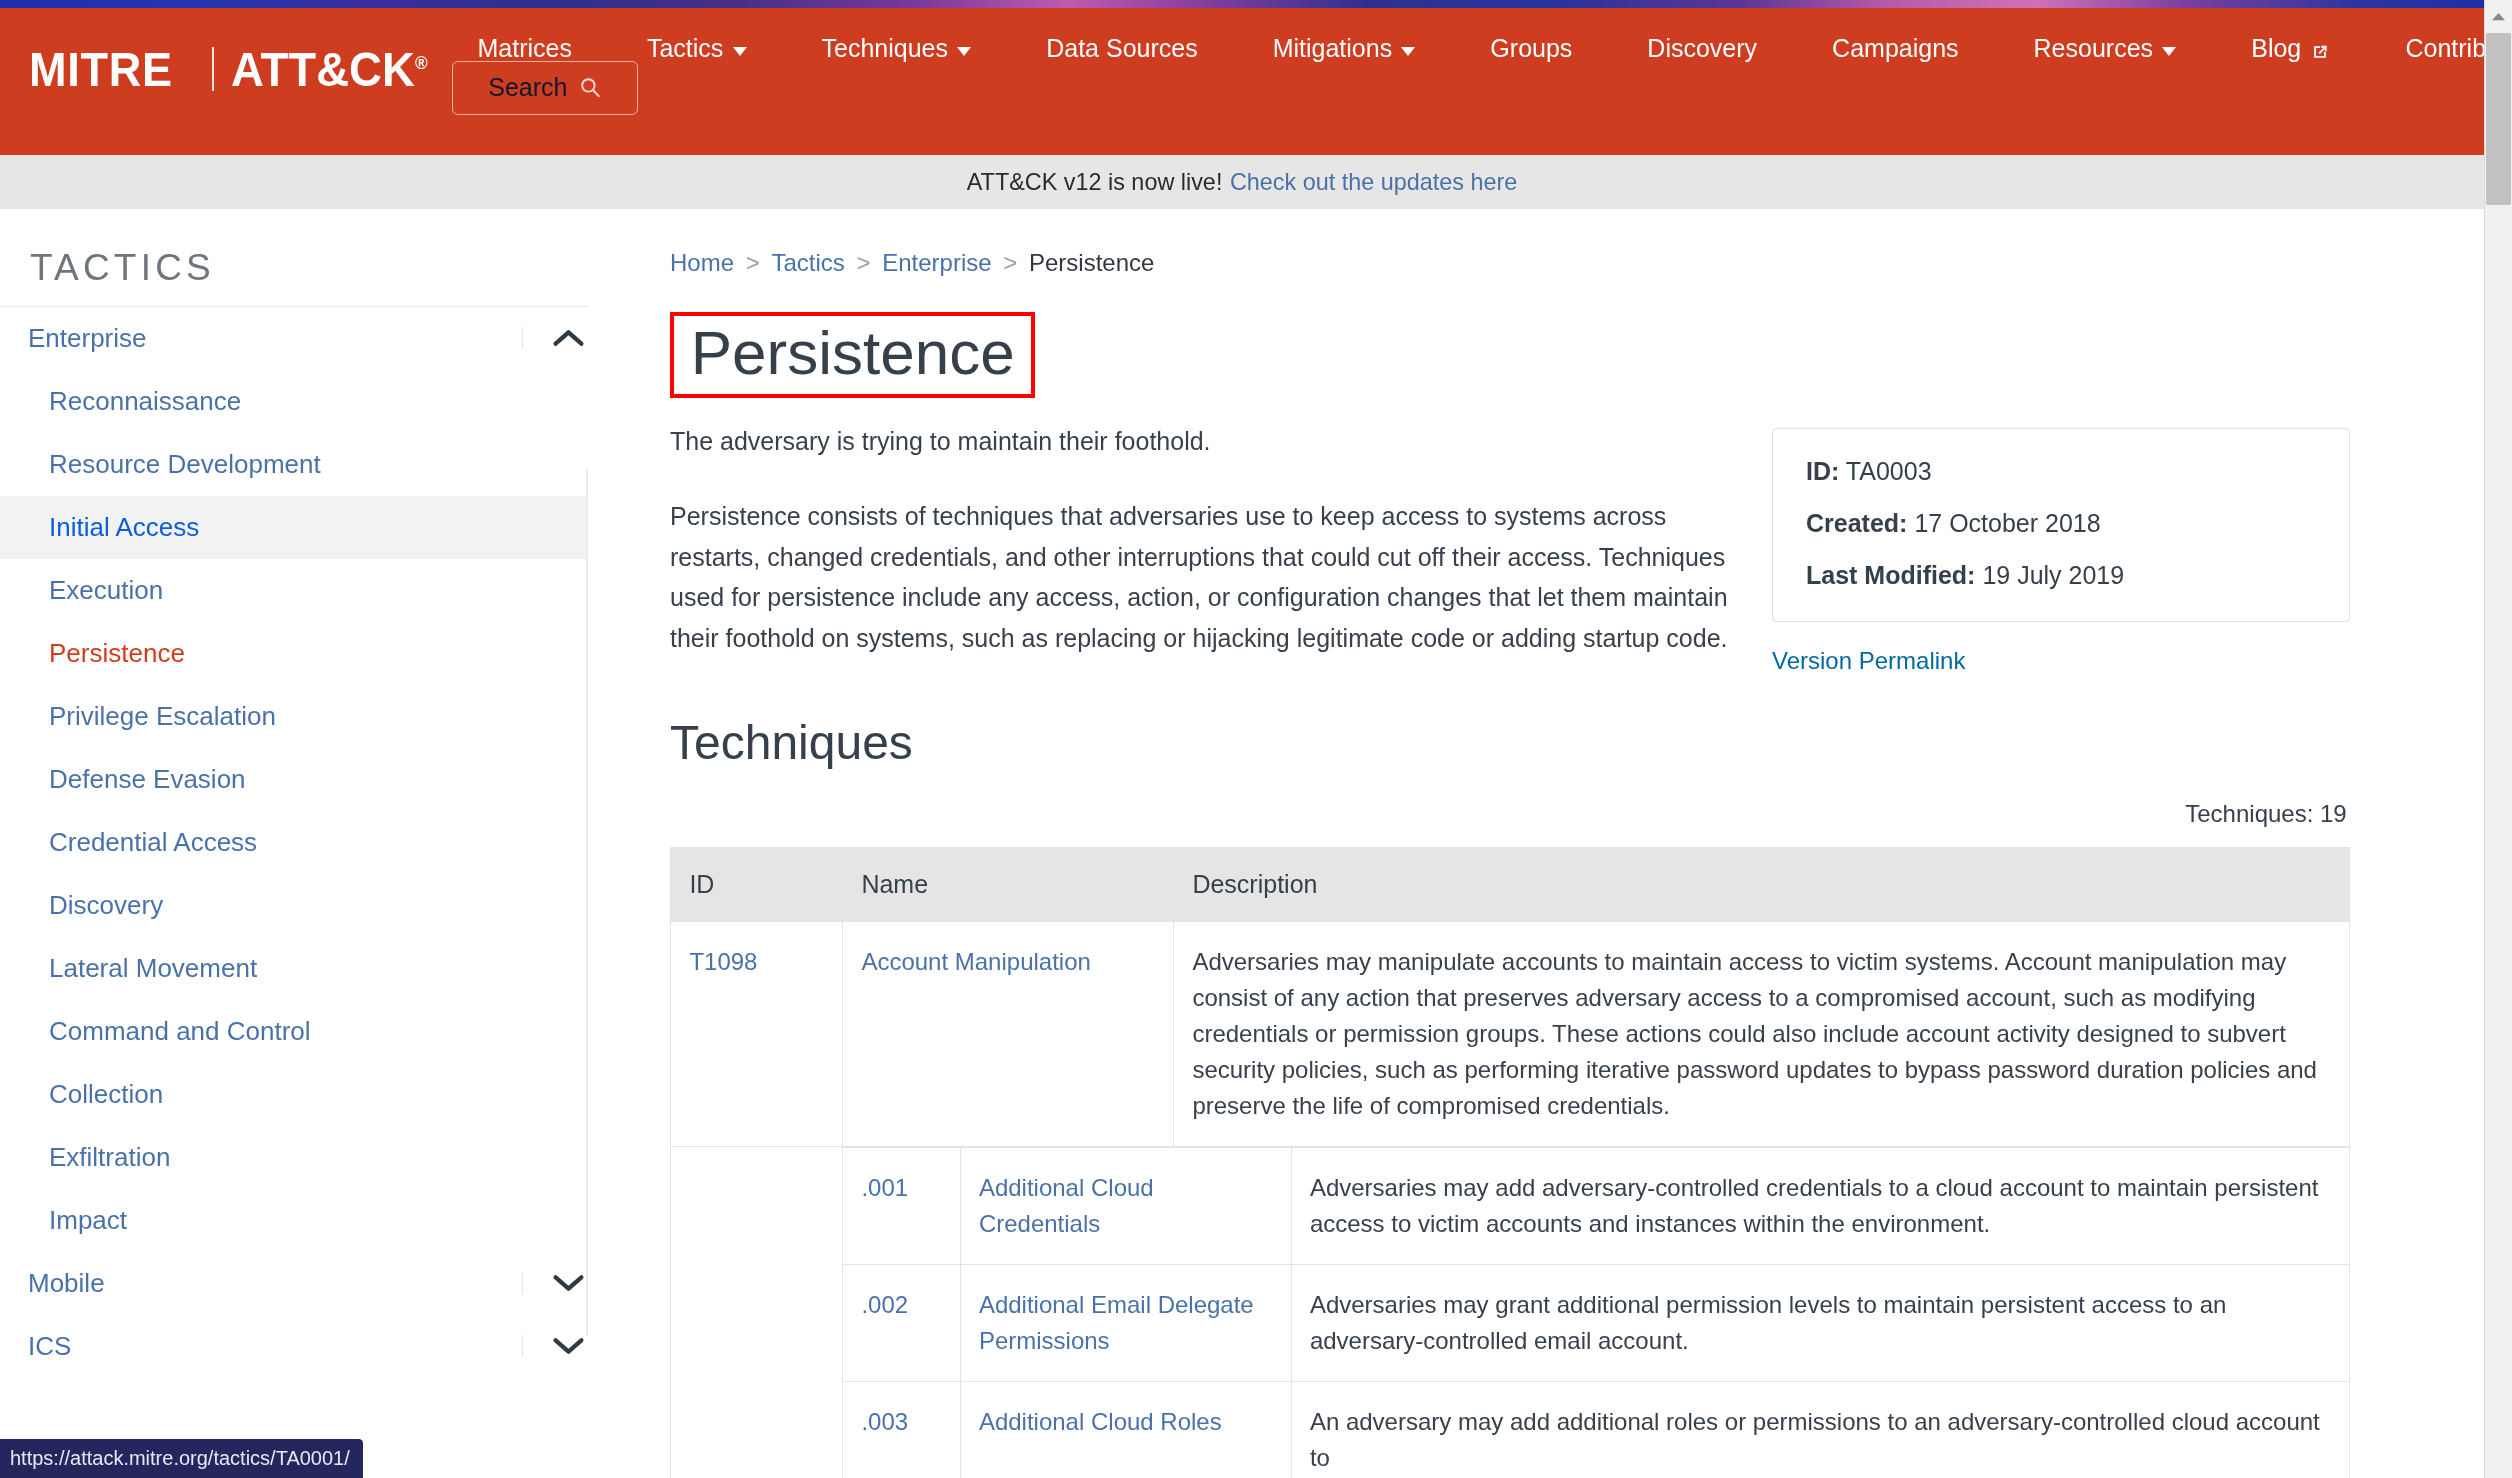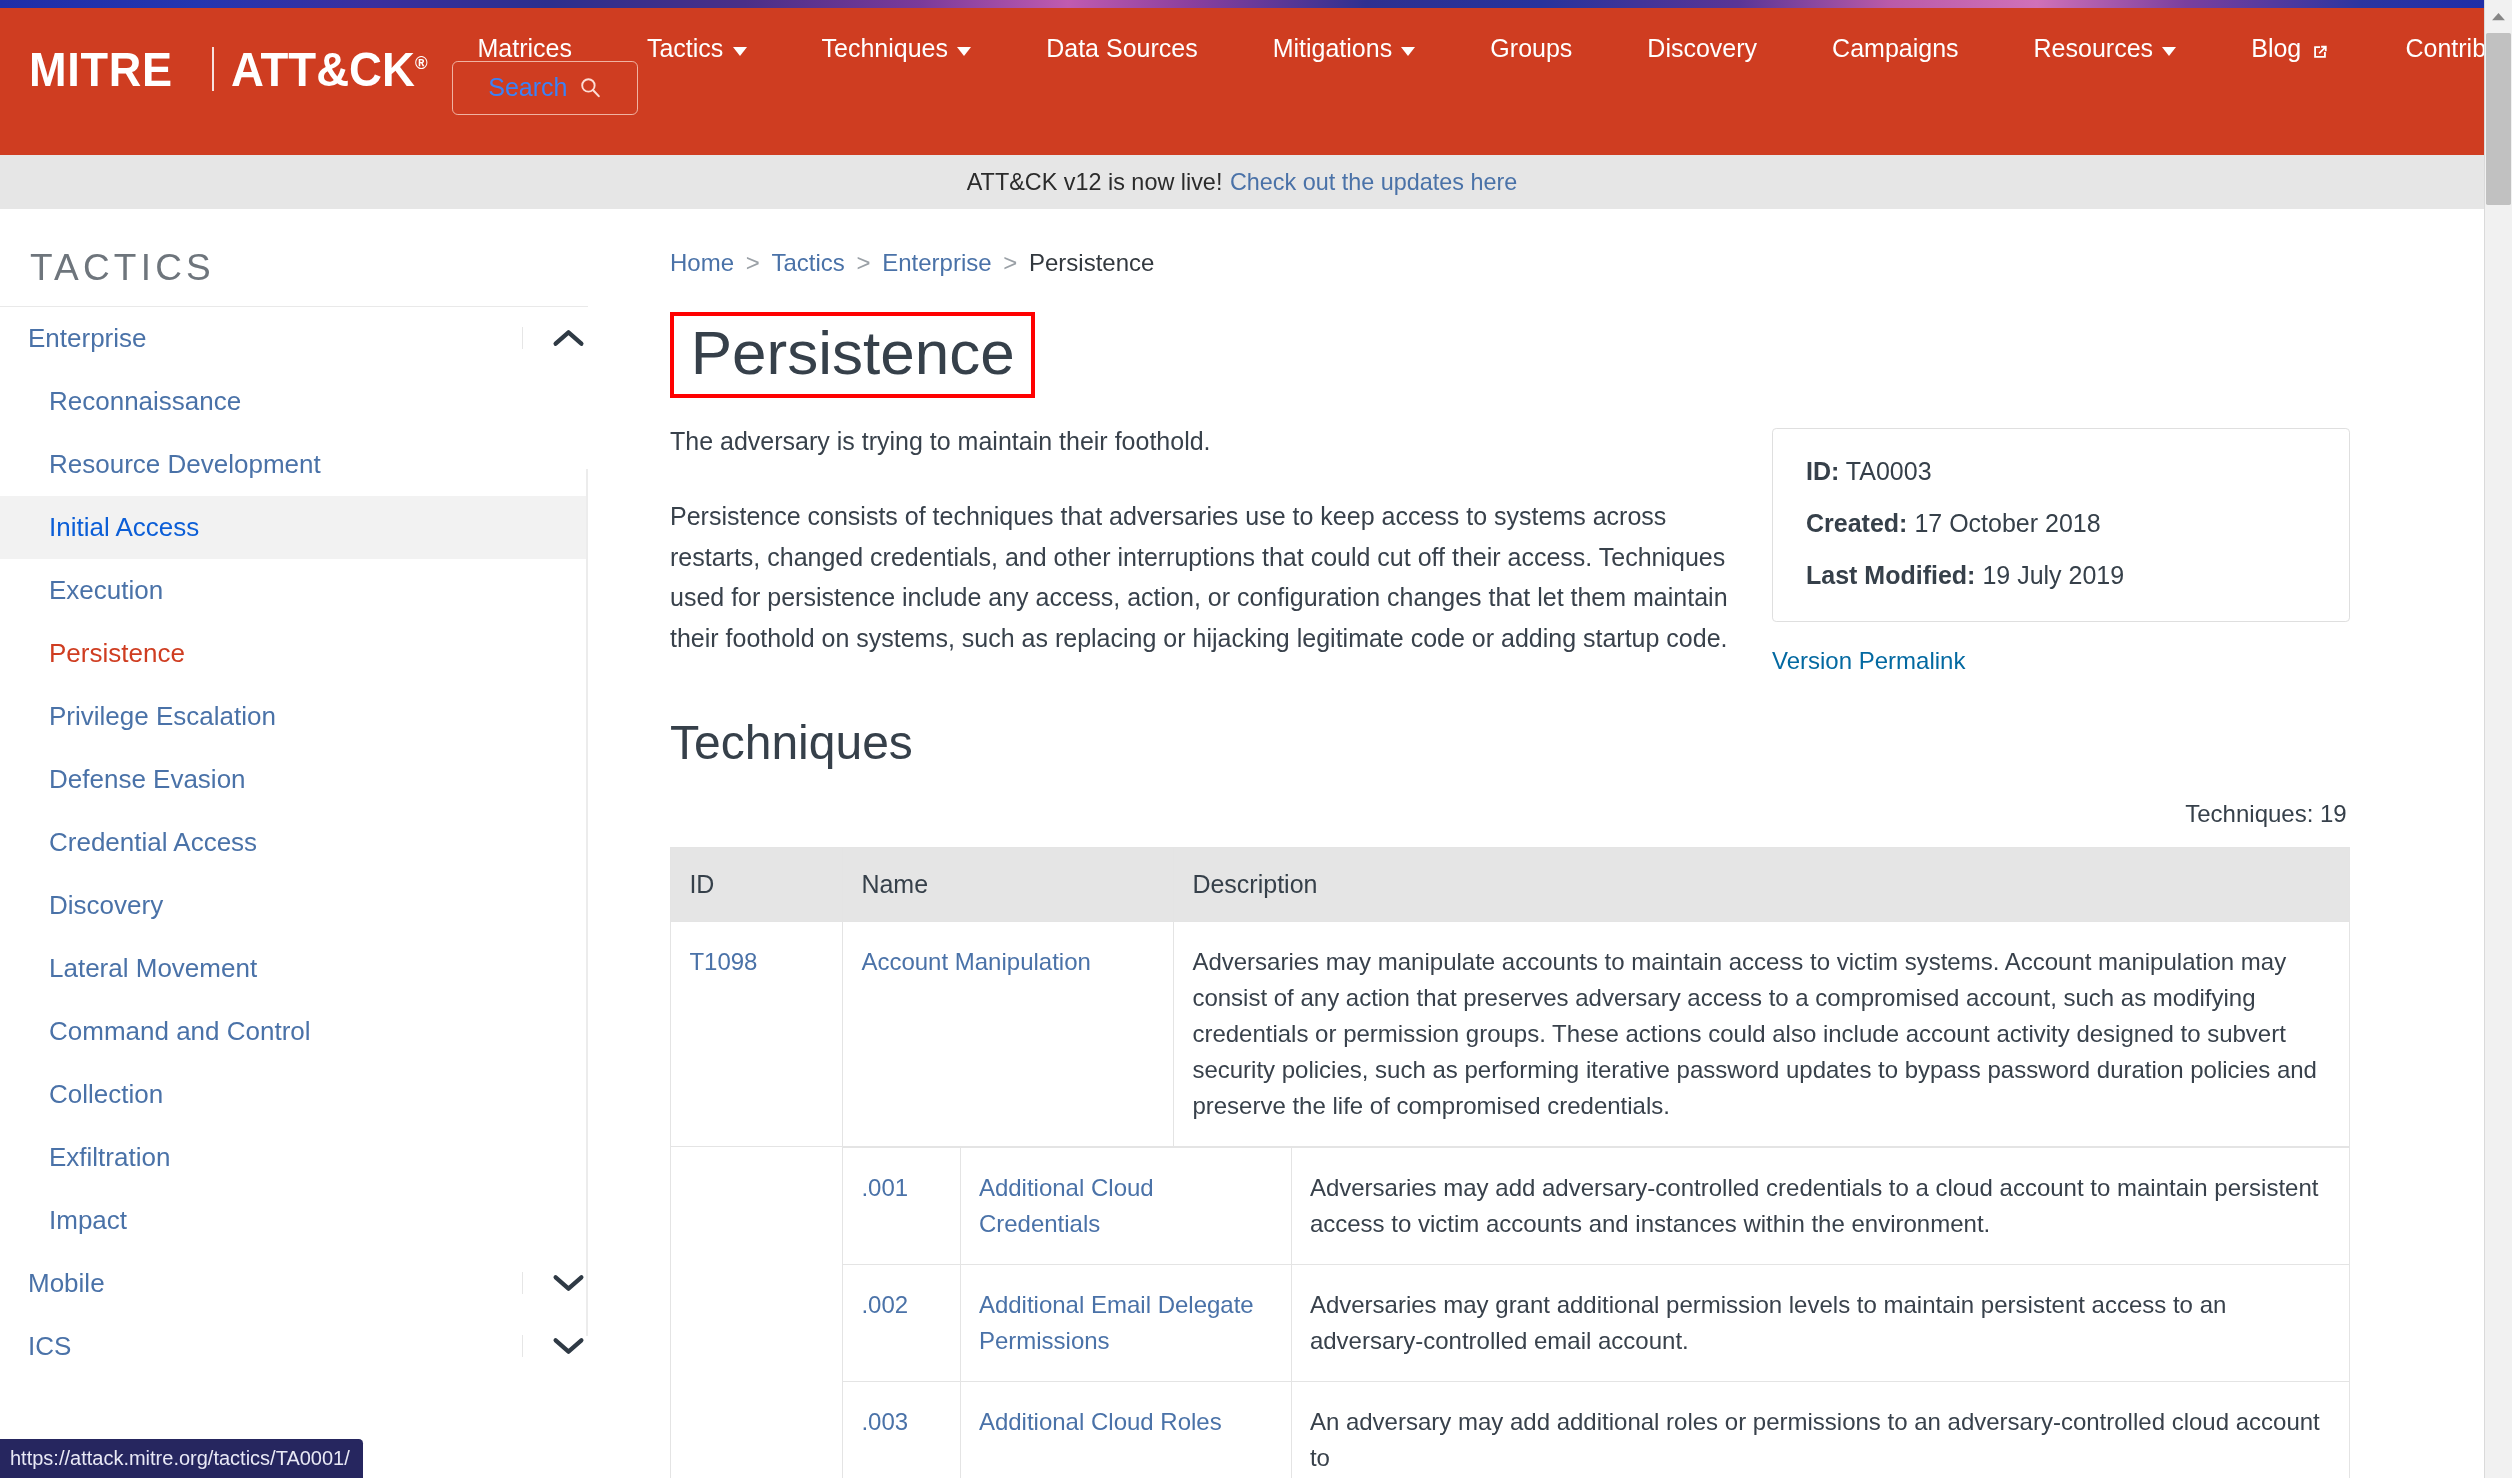--- a/index.html
+++ b/index.html
@@ -118,21 +118,21 @@
     width: 186px;
     height: 54px;
     border: 1.7px solid #f0b3a2;
     border-radius: 5.9px;
     display: flex;
     align-items: center;
     justify-content: center;
     gap: 11px;
     cursor: text;
   }
-  .search-label { color: #3b82f6; font-size: 25px; }
+  .search-label { color: #0f172a; font-size: 25px; }
   .search-glyph { width: 22.6px; height: 22.6px; }
 
   
   .banner {
     position: absolute;
     top: 155px; left: 0;
     width: 2484px;
     height: 54px;
     background: #e6e6e6;
     display: flex;

